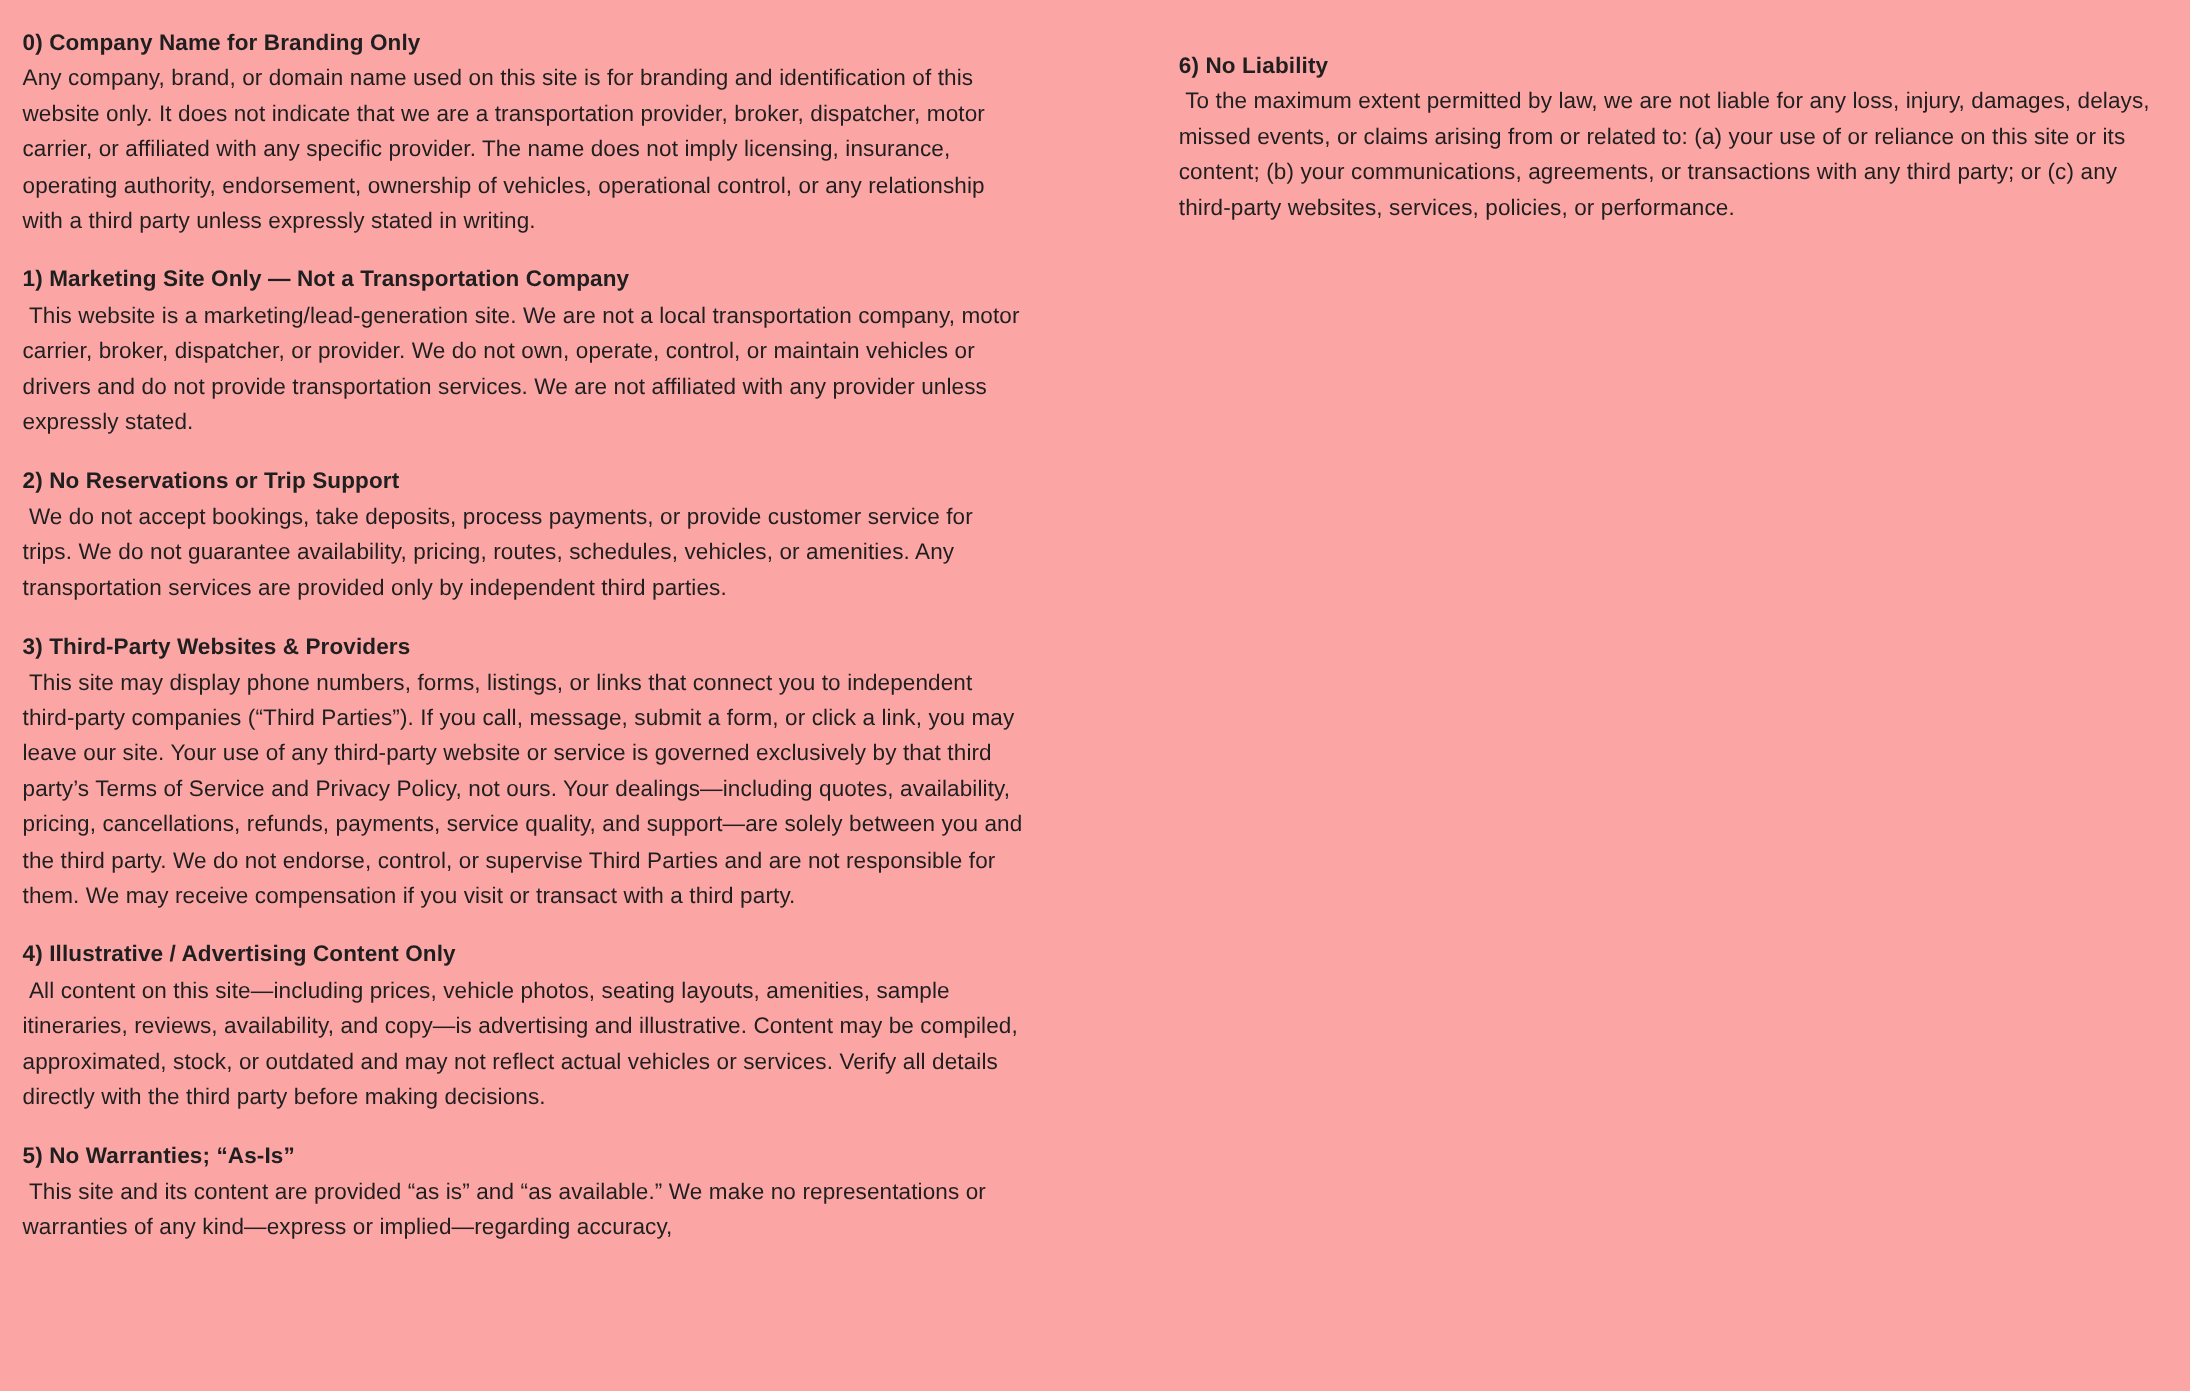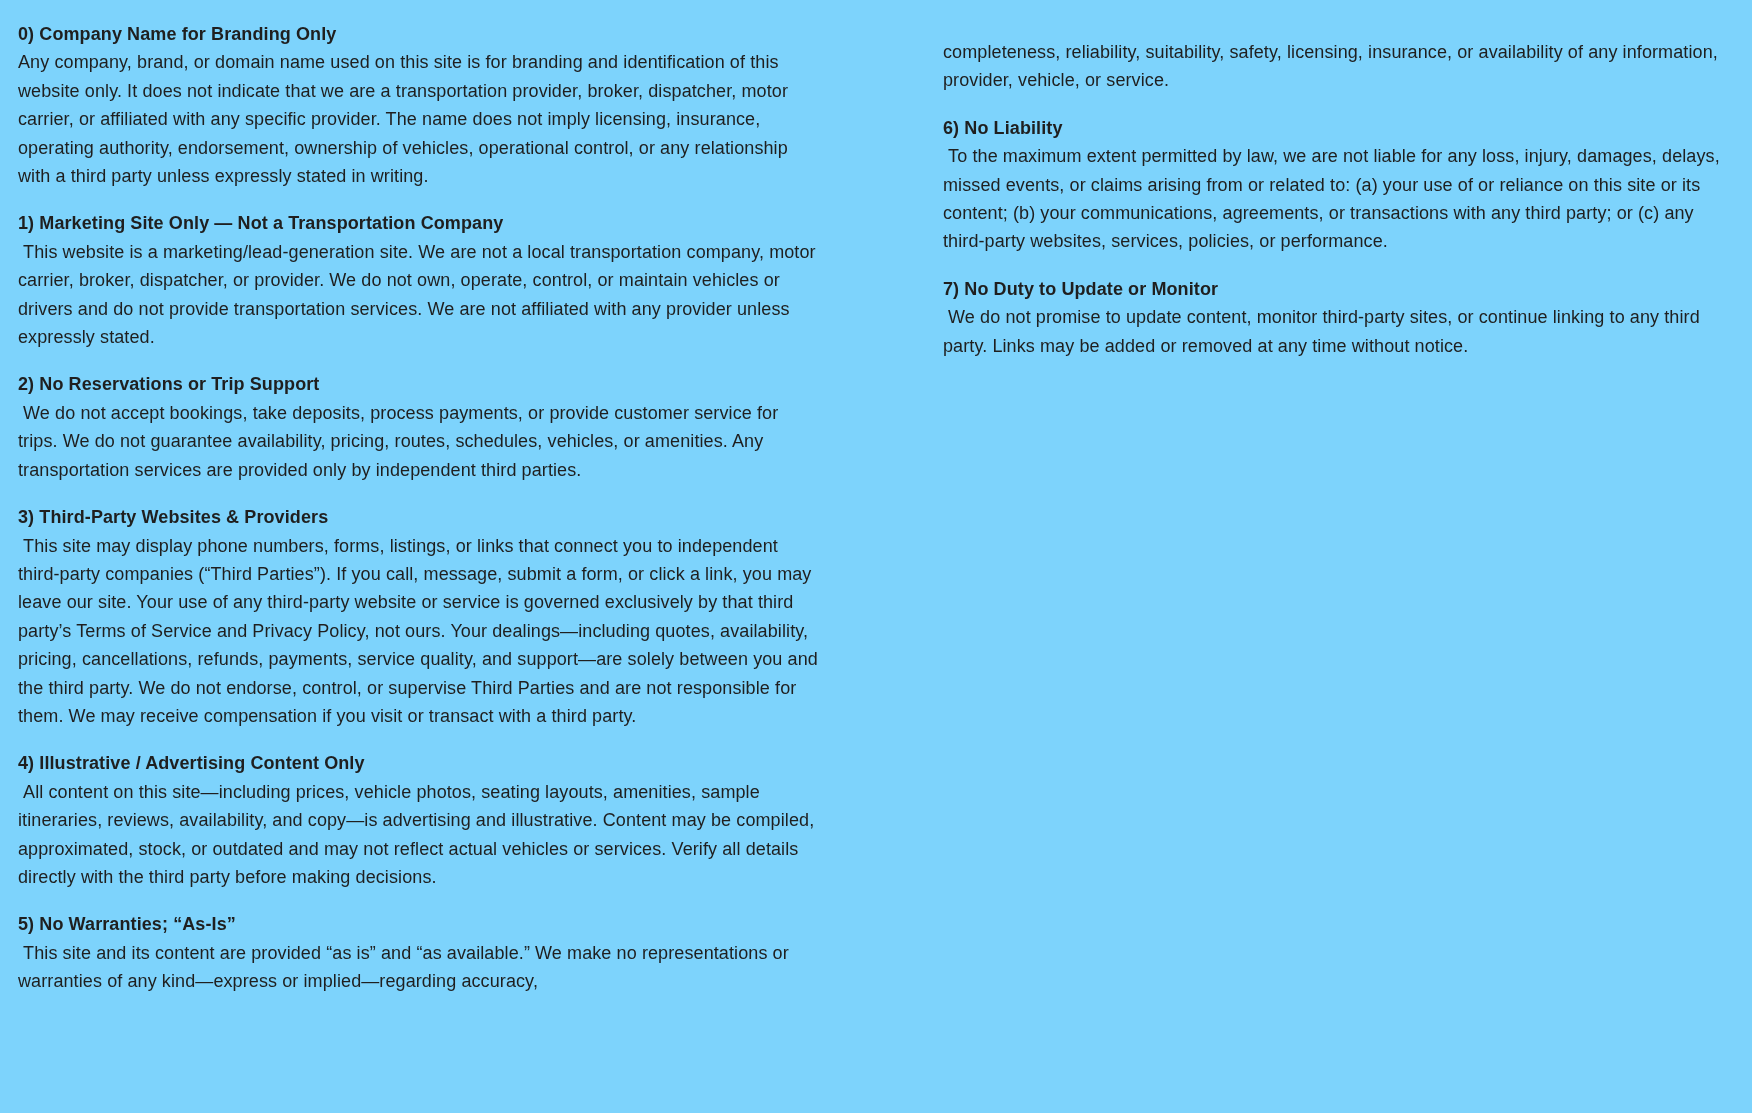--- a/index.html
+++ b/index.html
@@ -4,21 +4,21 @@
 <style>
   html, body {
     margin: 0;
     padding: 0;
     background: #ffffff;
   }
   .page {
     position: relative;
     width: 1752px;
     height: 1113px;
-    background: #7dd3fc;
+    background: #fca5a5;
     overflow: hidden;
     font-family: "Liberation Sans", sans-serif;
     color: #1f1f1f;
   }
   .col {
     position: absolute;
     font-size: 18px;
     line-height: 28.4px;
     letter-spacing: 0.1px;
   }
@@ -37,17 +37,15 @@
 <div class="page">
   <div class="col col-left">
       <div class="section"><span class="heading">0) Company Name for Branding Only</span><br><span class="run">Any company, brand, or domain name used on this site is for branding and identification of this website only. It does not indicate that we are a transportation provider, broker, dispatcher, motor carrier, or affiliated with any specific provider. The name does not imply licensing, insurance, operating authority, endorsement, ownership of vehicles, operational control, or any relationship with a third party unless expressly stated in writing.</span></div>
       <div class="section"><span class="heading">1) Marketing Site Only — Not a Transportation Company</span><br><span class="run"> This website is a </span><span class="run bold">marketing/lead-generation</span><span class="run"> site. We are </span><span class="run bold">not</span><span class="run"> a local transportation company, motor carrier, broker, dispatcher, or provider. We </span><span class="run bold">do not</span><span class="run"> own, operate, control, or maintain vehicles or drivers and </span><span class="run bold">do not</span><span class="run"> provide transportation services. We are </span><span class="run bold">not affiliated</span><span class="run"> with any provider unless expressly stated.</span></div>
       <div class="section"><span class="heading">2) No Reservations or Trip Support</span><br><span class="run"> We </span><span class="run bold">do not</span><span class="run"> accept bookings, take deposits, process payments, or provide customer service for trips. We </span><span class="run bold">do not</span><span class="run"> guarantee availability, pricing, routes, schedules, vehicles, or amenities. Any transportation services are provided </span><span class="run bold">only</span><span class="run"> by independent third parties.</span></div>
       <div class="section"><span class="heading">3) Third-Party Websites &amp; Providers</span><br><span class="run"> This site may display phone numbers, forms, listings, or links that connect you to </span><span class="run bold">independent third-party</span><span class="run"> companies (“Third Parties”). If you call, message, submit a form, or click a link, you may leave our site. Your use of any third-party website or service is governed </span><span class="run bold">exclusively</span><span class="run"> by that third party’s </span><span class="run bold">Terms of Service</span><span class="run"> and </span><span class="run bold">Privacy Policy</span><span class="run">, </span><span class="run bold">not ours</span><span class="run">. Your dealings—including quotes, availability, pricing, cancellations, refunds, payments, service quality, and support—are </span><span class="run bold">solely between you and the third party</span><span class="run">. We do </span><span class="run bold">not</span><span class="run"> endorse, control, or supervise Third Parties and are </span><span class="run bold">not responsible</span><span class="run"> for them. We may receive compensation if you visit or transact with a third party.</span></div>
       <div class="section"><span class="heading">4) Illustrative / Advertising Content Only</span><br><span class="run"> All content on this site—including prices, vehicle photos, seating layouts, amenities, sample itineraries, reviews, availability, and copy—is </span><span class="run bold">advertising and illustrative</span><span class="run">. Content may be compiled, approximated, stock, or outdated and may </span><span class="run bold">not</span><span class="run"> reflect actual vehicles or services. Verify all details </span><span class="run bold">directly with the third party</span><span class="run"> before making decisions.</span></div>
       <div class="section"><span class="heading">5) No Warranties; “As-Is”</span><br><span class="run"> This site and its content are provided </span><span class="run bold">“as is”</span><span class="run"> and </span><span class="run bold">“as available.”</span><span class="run"> We make </span><span class="run bold">no representations or warranties</span><span class="run"> of any kind—express or implied—regarding accuracy,</span></div>
     </div>
   <div class="col col-right">
-      <div class="section"><span class="run">completeness, reliability, suitability, safety, licensing, insurance, or availability of any information, provider, vehicle, or service.</span></div>
       <div class="section"><span class="heading">6) No Liability</span><br><span class="run"> To the maximum extent permitted by law, we are </span><span class="run bold">not liable</span><span class="run"> for any loss, injury, damages, delays, missed events, or claims arising from or related to: (a) your use of or reliance on this site or its content; (b) your communications, agreements, or transactions with any third party; or (c) any third-party websites, services, policies, or performance.</span></div>
-      <div class="section"><span class="heading">7) No Duty to Update or Monitor</span><br><span class="run"> We </span><span class="run bold">do not</span><span class="run"> promise to update content, monitor third-party sites, or continue linking to any third party. Links may be added or removed at any time without notice.</span></div>
     </div>
 </div>
 
 </body></html>

